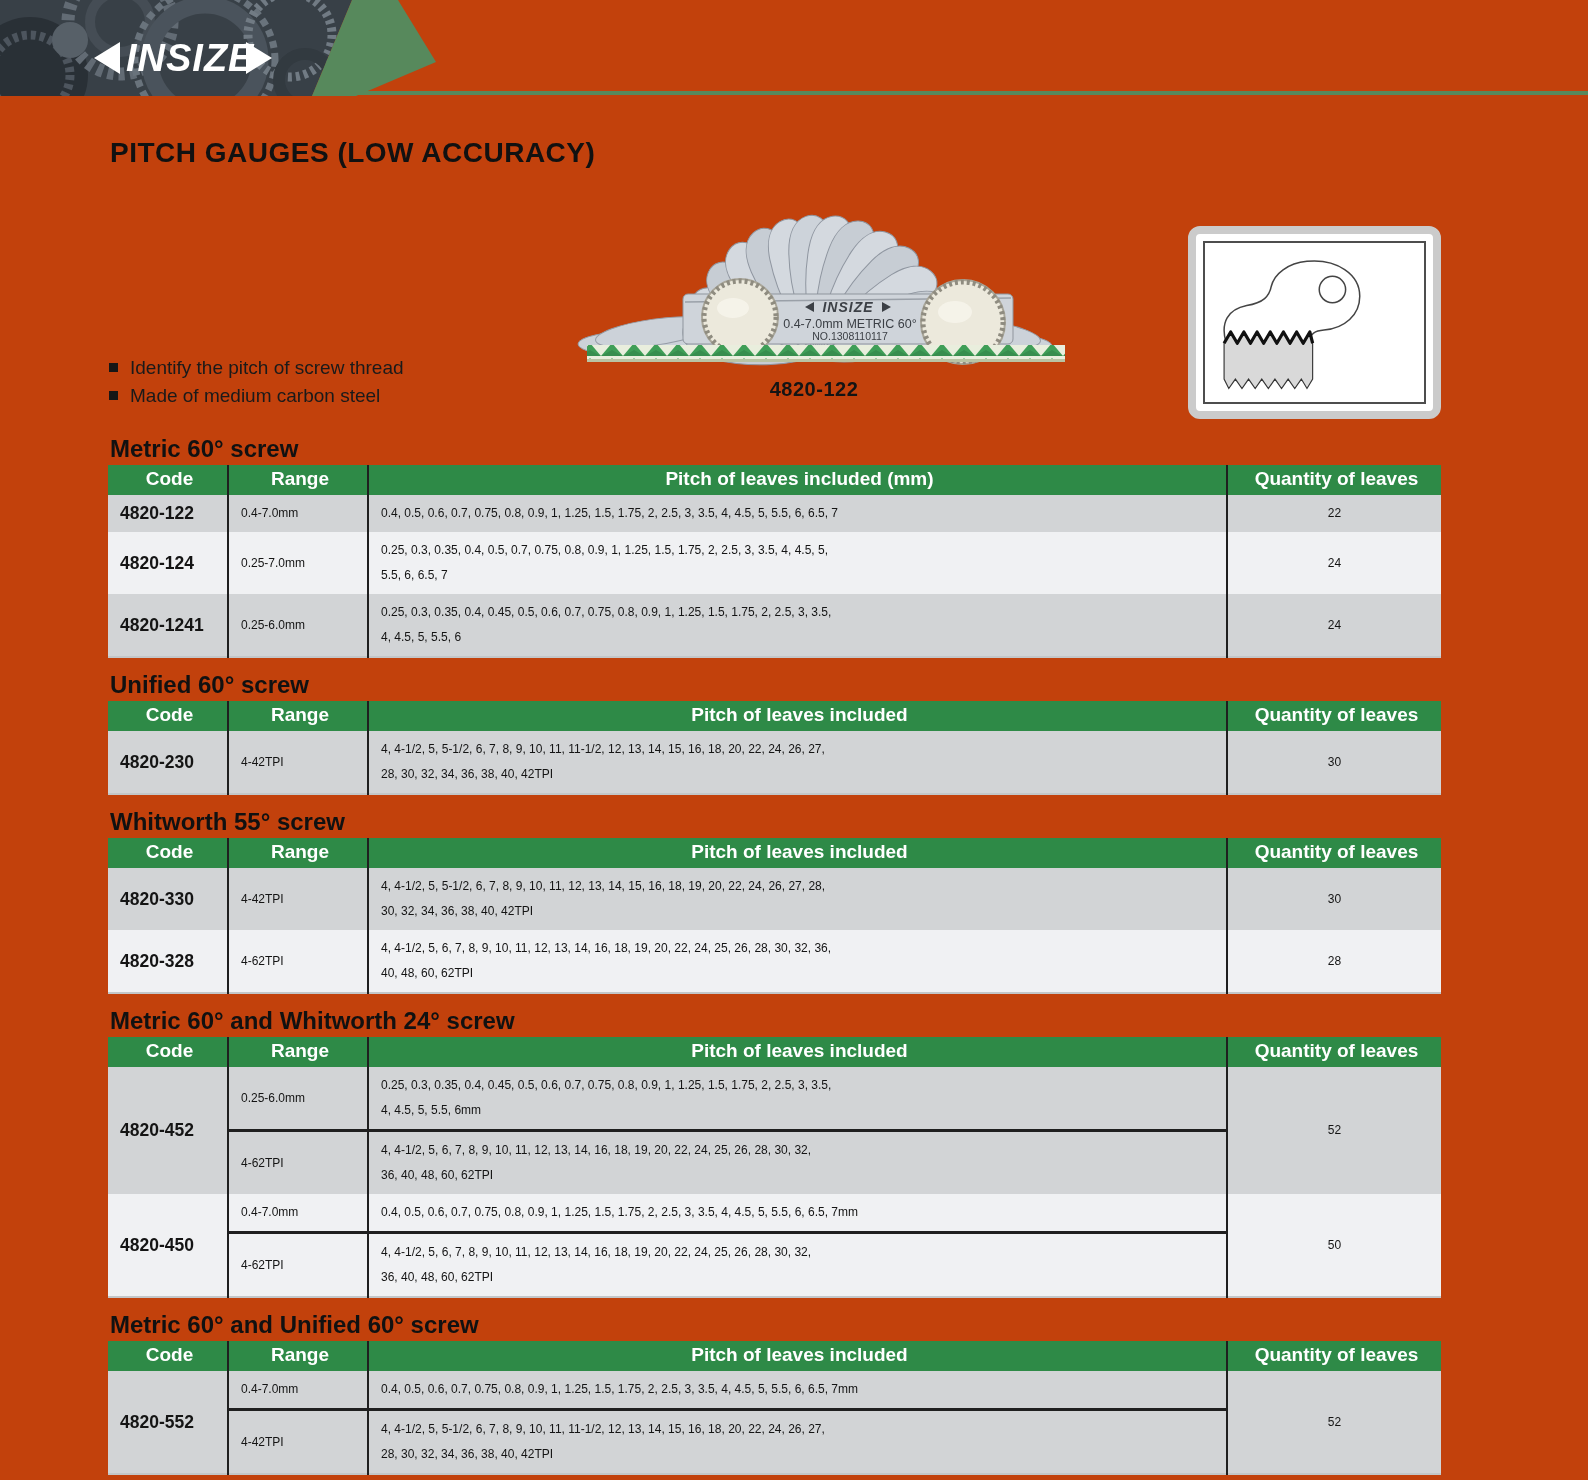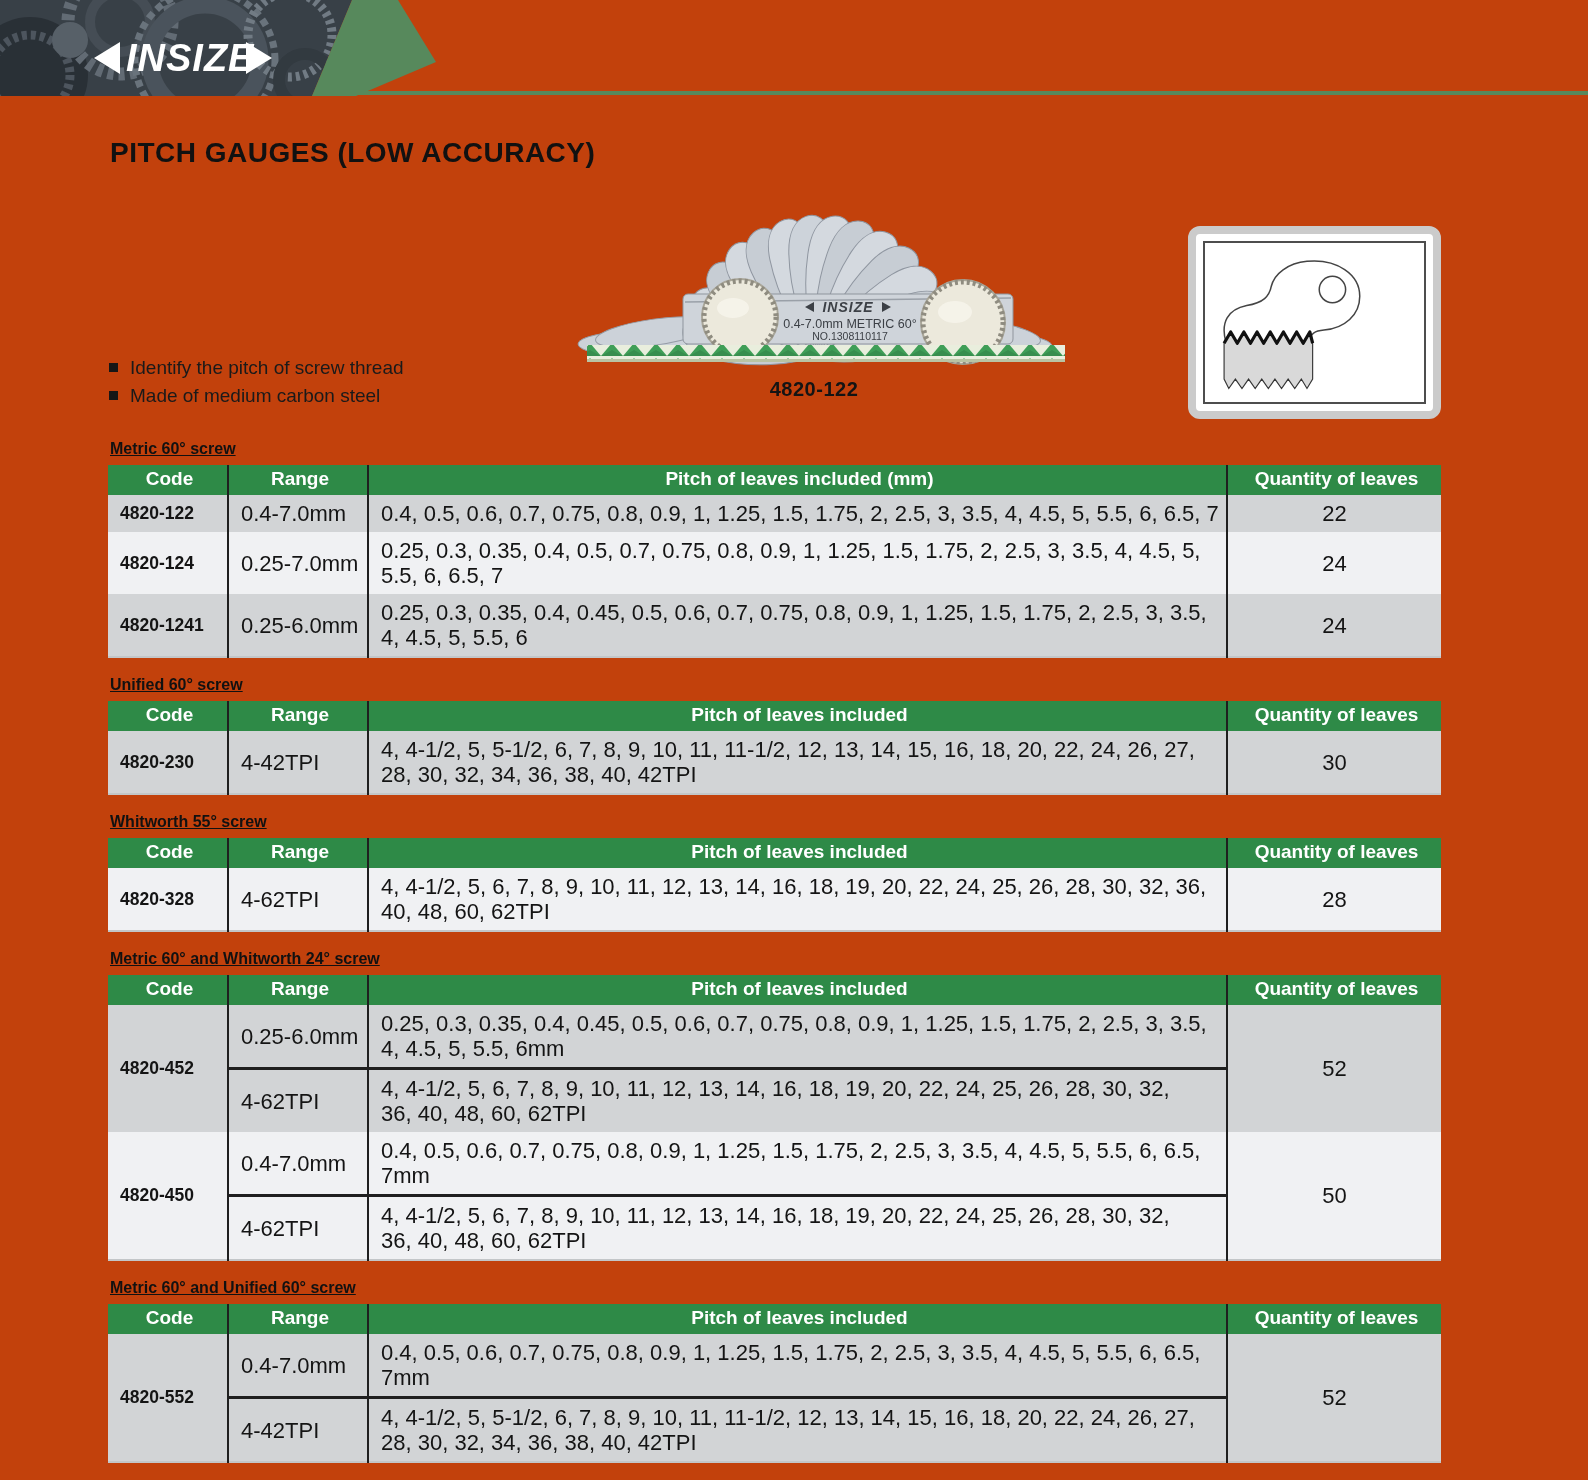--- a/index.html
+++ b/index.html
@@ -26,29 +26,29 @@
   .figure svg { display:block; }
   .caption { position:absolute; left:427px; top:208px; width:558px;
              text-align:center; font-size:20px; font-weight:bold; letter-spacing:.5px; }
 
   .diagram-outer { position:absolute; left:1080px; top:56px; width:253px; height:193px;
                    border:8px solid #cbcbcb; border-radius:12px; background:#fff; padding:7px; }
   .diagram-inner { width:100%; height:100%; border:2px solid #4d4d4d;
                    display:flex; align-items:center; justify-content:center; background:#fff; }
 
   
-  .sec { font-size:16px; line-height:22px; font-weight:bold;
-         margin:16px 0 5px 2px; color:#111;text-decoration:underline; }
+  .sec { font-size:24px; line-height:22px; font-weight:bold;
+         margin:16px 0 5px 2px; color:#111; }
   table.spec { border-collapse:collapse; table-layout:fixed; width:1333px;
                border-bottom:2px solid #c3c6c8; }
   .spec col.c0 { width:120px; } .spec col.c1 { width:140px; }
   .spec col.c2 { width:859px; } .spec col.c3 { width:214px; }
   .spec th { background:#2e8a47; color:#fff; font-size:19px; font-weight:bold;
              text-align:center; height:30px; padding:2px 8px 4px 12px; }
-  .spec td { font-size:22px; line-height:25px; padding:6px 8px 6px 12px;
+  .spec td { font-size:12px; line-height:25px; padding:6px 8px 6px 12px;
              vertical-align:middle; }
   .spec .bl { border-left:2px solid #1f1f1f; }
   .spec td.code { font-weight:bold; font-size:17.5px; }
   .spec td.qty  { text-align:center; padding-left:0; padding-right:0; }
   .spec td.pitch { white-space:pre-line; padding-right:4px; }
   .spec tr.g td { background:#d2d4d6; }
   .spec tr.l td { background:#f0f1f3; }
   .spec td.dsep { border-top:3px solid #1f1f1f; }
 </style>
 </head>
@@ -262,20 +262,27 @@
         </colgroup>
       <thead>
         <tr>
           <th>Code</th>
           <th class="bl">Range</th>
           <th class="bl">Pitch of leaves included</th>
           <th class="bl">Quantity of leaves</th>
         </tr>
       </thead>
       <tbody>
+        <tr class="g">
+          <td class="code">4820-330</td>
+          <td class="range bl">4-42TPI</td>
+          <td class="pitch bl">4, 4-1/2, 5, 5-1/2, 6, 7, 8, 9, 10, 11, 12, 13, 14, 15, 16, 18, 19, 20, 22, 24, 26, 27, 28,
+30, 32, 34, 36, 38, 40, 42TPI</td>
+          <td class="qty bl">30</td>
+        </tr>
         <tr class="l">
           <td class="code">4820-328</td>
           <td class="range bl">4-62TPI</td>
           <td class="pitch bl">4, 4-1/2, 5, 6, 7, 8, 9, 10, 11, 12, 13, 14, 16, 18, 19, 20, 22, 24, 25, 26, 28, 30, 32, 36,
 40, 48, 60, 62TPI</td>
           <td class="qty bl">28</td>
         </tr>
       </tbody>
     </table>
 

